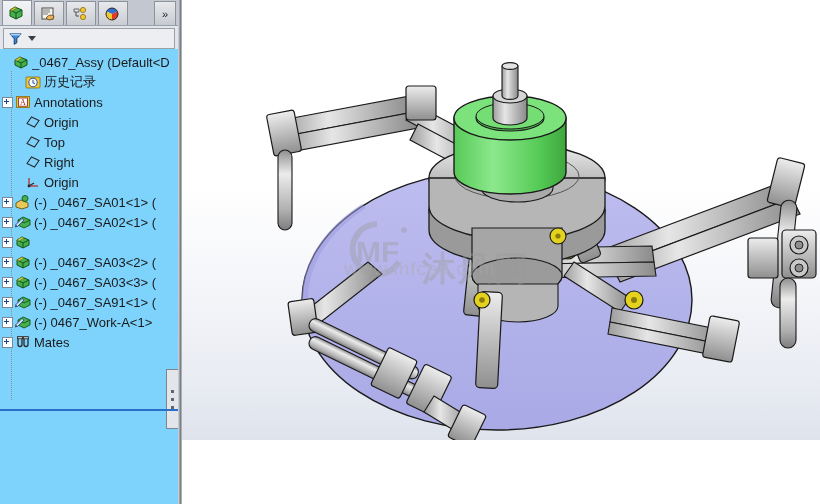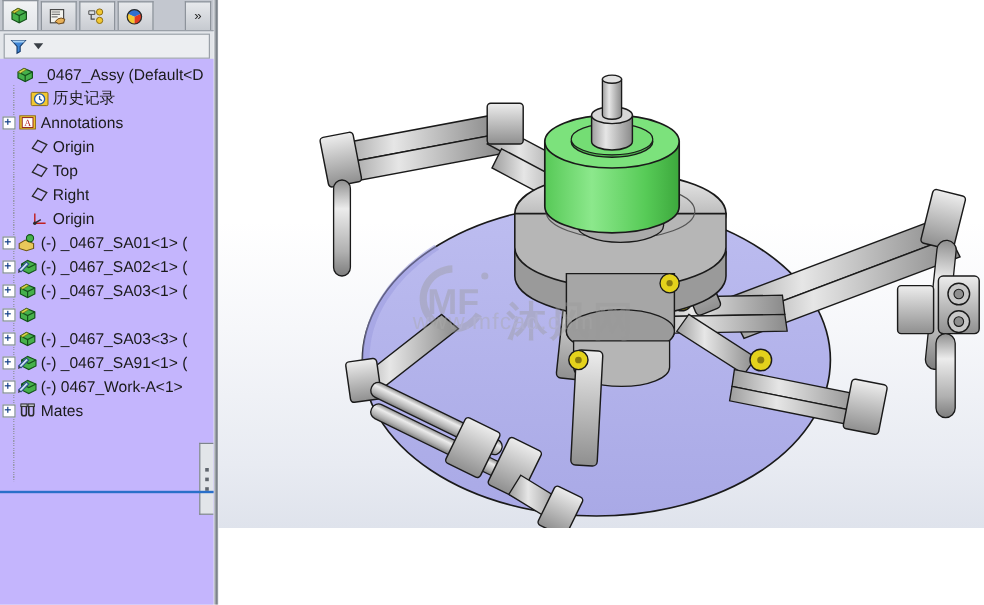--- a/index.html
+++ b/index.html
@@ -61,21 +61,21 @@
   #filter-bar .fun{margin-left:4px;display:flex;align-items:center;}
   .caret-dn{
     width:0;height:0;margin-left:5px;
     border-left:4px solid transparent;border-right:4px solid transparent;
     border-top:5px solid #3a3f46;
   }
 
   
   #tree{
     flex:1;position:relative;overflow:hidden;
-    background:#c4b5fd;
+    background:#7dd3fc;
     padding-top:3px;
   }
   .node{
     position:relative;height:20px;
     display:flex;align-items:center;
     font-size:13px;color:#1a1a1a;
     white-space:nowrap;
     box-sizing:border-box;
   }
   .expander{
@@ -296,31 +296,31 @@
       </div>
 
       <div class="node" style="padding-left:2px">
         <span class="expander"></span>
         <svg class="nicon" viewBox="0 0 16 16">
           <path d="M2 6 L7 3 L14 6 L14 11 L8 14 L2 11 Z" fill="#46b14b" stroke="#14521a" stroke-width="1"></path>
           <path d="M2 6 L8 9 L14 6" fill="none" stroke="#14521a" stroke-width="1"></path>
           <path d="M8 9 L8 14" stroke="#14521a" stroke-width="1"></path>
           <path d="M2 6 L7 3 L9 4 L4 7 Z" fill="#d8d84a" stroke="#6b6b18" stroke-width=".6"></path>
         </svg>
-        <span class="nlabel">(-) _0467_SA03&lt;1&gt; (</span>
       </div>
 
       <div class="node" style="padding-left:2px">
         <span class="expander"></span>
         <svg class="nicon" viewBox="0 0 16 16">
           <path d="M2 6 L7 3 L14 6 L14 11 L8 14 L2 11 Z" fill="#46b14b" stroke="#14521a" stroke-width="1"></path>
           <path d="M2 6 L8 9 L14 6" fill="none" stroke="#14521a" stroke-width="1"></path>
           <path d="M8 9 L8 14" stroke="#14521a" stroke-width="1"></path>
           <path d="M2 6 L7 3 L9 4 L4 7 Z" fill="#d8d84a" stroke="#6b6b18" stroke-width=".6"></path>
         </svg>
+        <span class="nlabel">(-) _0467_SA03&lt;2&gt; (</span>
       </div>
 
       <div class="node" style="padding-left:2px">
         <span class="expander"></span>
         <svg class="nicon" viewBox="0 0 16 16">
           <path d="M2 6 L7 3 L14 6 L14 11 L8 14 L2 11 Z" fill="#46b14b" stroke="#14521a" stroke-width="1"></path>
           <path d="M2 6 L8 9 L14 6" fill="none" stroke="#14521a" stroke-width="1"></path>
           <path d="M8 9 L8 14" stroke="#14521a" stroke-width="1"></path>
           <path d="M2 6 L7 3 L9 4 L4 7 Z" fill="#d8d84a" stroke="#6b6b18" stroke-width=".6"></path>
         </svg>

